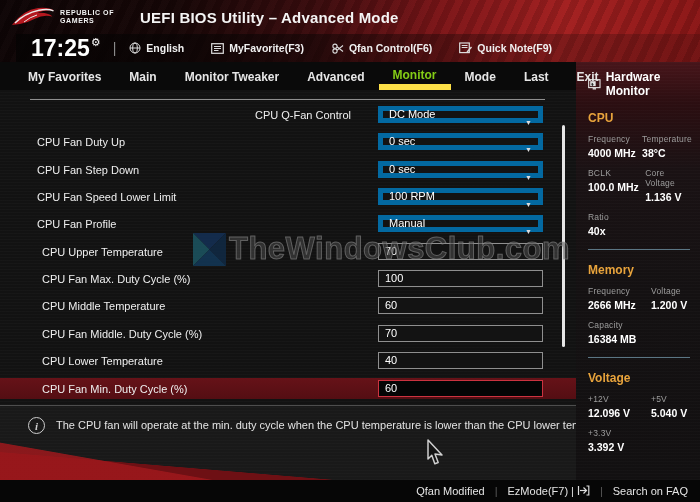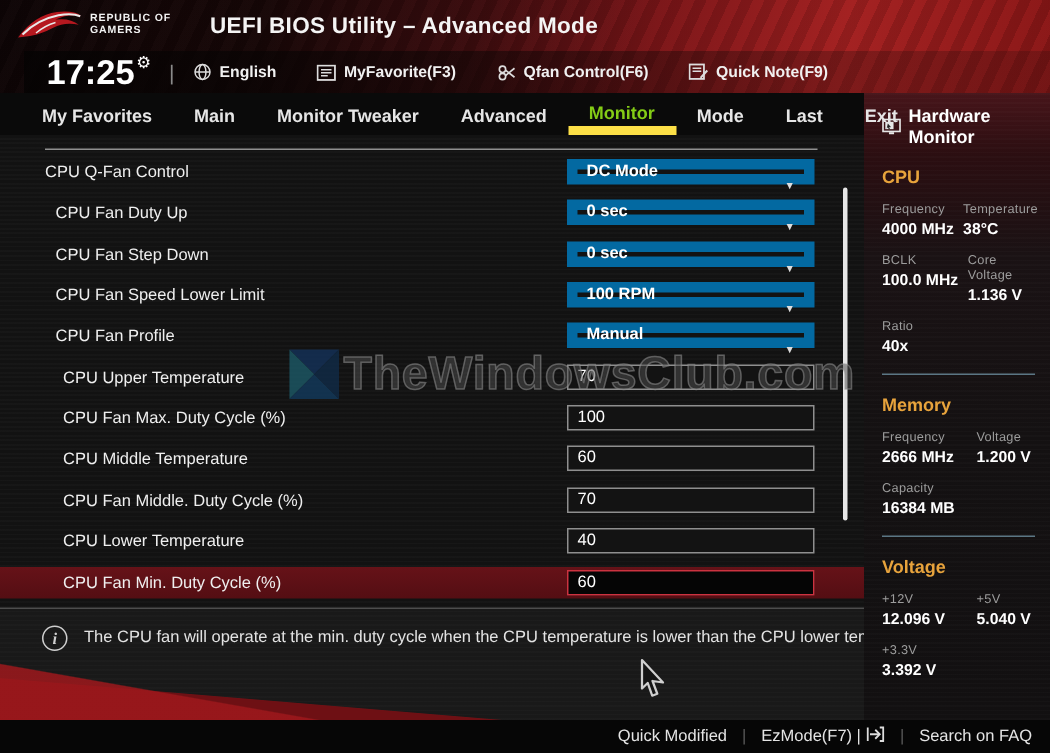--- a/index.html
+++ b/index.html
@@ -54,21 +54,21 @@
   .content-topline { position:absolute; top:9px; left:30px; width:515px; border-top:1px solid #8f8f8f; }
   .settings-list { position:absolute; top:14px; left:0; width:576px; height:300px; }
   .setting-row { position:absolute; left:0; width:576px; height:21px; display:flex; align-items:center; }
   .setting-row.selected { background:linear-gradient(180deg,#661218 0%,#540e13 100%); }
   .row-label { font-size:11px; color:#efefef; }
   .ctrl {
     position:absolute; left:378px; width:165px; height:17px;
     background:#131313; font-size:11px; color:#fff; line-height:15px;
     padding:0 6px; display:flex; align-items:center;
   }
-  .ctrl.dropdown { border:7px solid #0369a1;font-weight:bold; }
+  .ctrl.dropdown { border:5px solid #0369a1; }
   .ctrl.input { border:1px solid #8f8f8f; }
   .setting-row.selected .ctrl.input { border:1px solid #cc3340; background:#050505; }
   .dd-arrow { position:absolute; right:6px; font-size:7px; color:#ddd; top:4px; }
   .scrollbar-thumb { position:absolute; left:562px; top:125px; width:3px; height:222px; background:#e6e6e6; border-radius:2px; z-index:3; }
   
   .watermark { position:absolute; left:192px; top:231px; display:flex; align-items:center; gap:2px; z-index:4; pointer-events:none; }
   .wm-logo { opacity:.8; }
   .wm-text {
     font-size:31px; font-weight:bold; letter-spacing:.5px;
     color:rgba(40,40,40,0.28);
@@ -201,21 +201,21 @@
       <div class="tab">Advanced</div>
       <div class="tab active">Monitor</div>
       <div class="tab">Mode</div>
       <div class="tab">Last</div>
       <div class="tab">Exit</div>
     </div>
 
   <div class="content">
     <div class="content-topline"></div>
     <div class="settings-list" id="settings-list">
-        <div class="setting-row" style="top: 0px;">
+        <div class="setting-row" style="top: 0px; justify-content: center;">
           <span class="row-label" style="margin-left: 30px;">CPU Q-Fan Control</span>
           <div class="ctrl dropdown">
             <span>DC Mode</span>
             <span class="dd-arrow">▼</span>
           </div>
         </div>
         <div class="setting-row" style="top: 27px;">
           <span class="row-label" style="margin-left: 37px;">CPU Fan Duty Up</span>
           <div class="ctrl dropdown">
             <span>0 sec</span>
@@ -377,21 +377,21 @@
           <div class="hwm-cell">
             <div class="hwm-label">+3.3V</div>
             <div class="hwm-value">3.392 V</div>
           </div>
         </div>
       </div>
   </div>
 
   <div class="bottombar" id="bottombar">
       <div class="bb-item">
-        <span>Quick Modified</span>
+        <span>Qfan Modified</span>
       </div>
       <span class="bb-sep">|</span>
       <div class="bb-item">
         <span>EzMode(F7)</span>
         <span>|</span>
         <span class="icon"><svg width="13" height="11" viewBox="0 0 13 11">
             <path d="M1.5 1 V10" stroke="#ddd" stroke-width="1.2"></path>
             <path d="M3 5.5 H9" stroke="#ddd" stroke-width="1.2"></path>
             <path d="M6.5 2.5 L9.5 5.5 L6.5 8.5" fill="none" stroke="#ddd" stroke-width="1.2"></path>
             <path d="M9.5 1 H11.8 V10 H9.5" fill="none" stroke="#ddd" stroke-width="1.2"></path>

